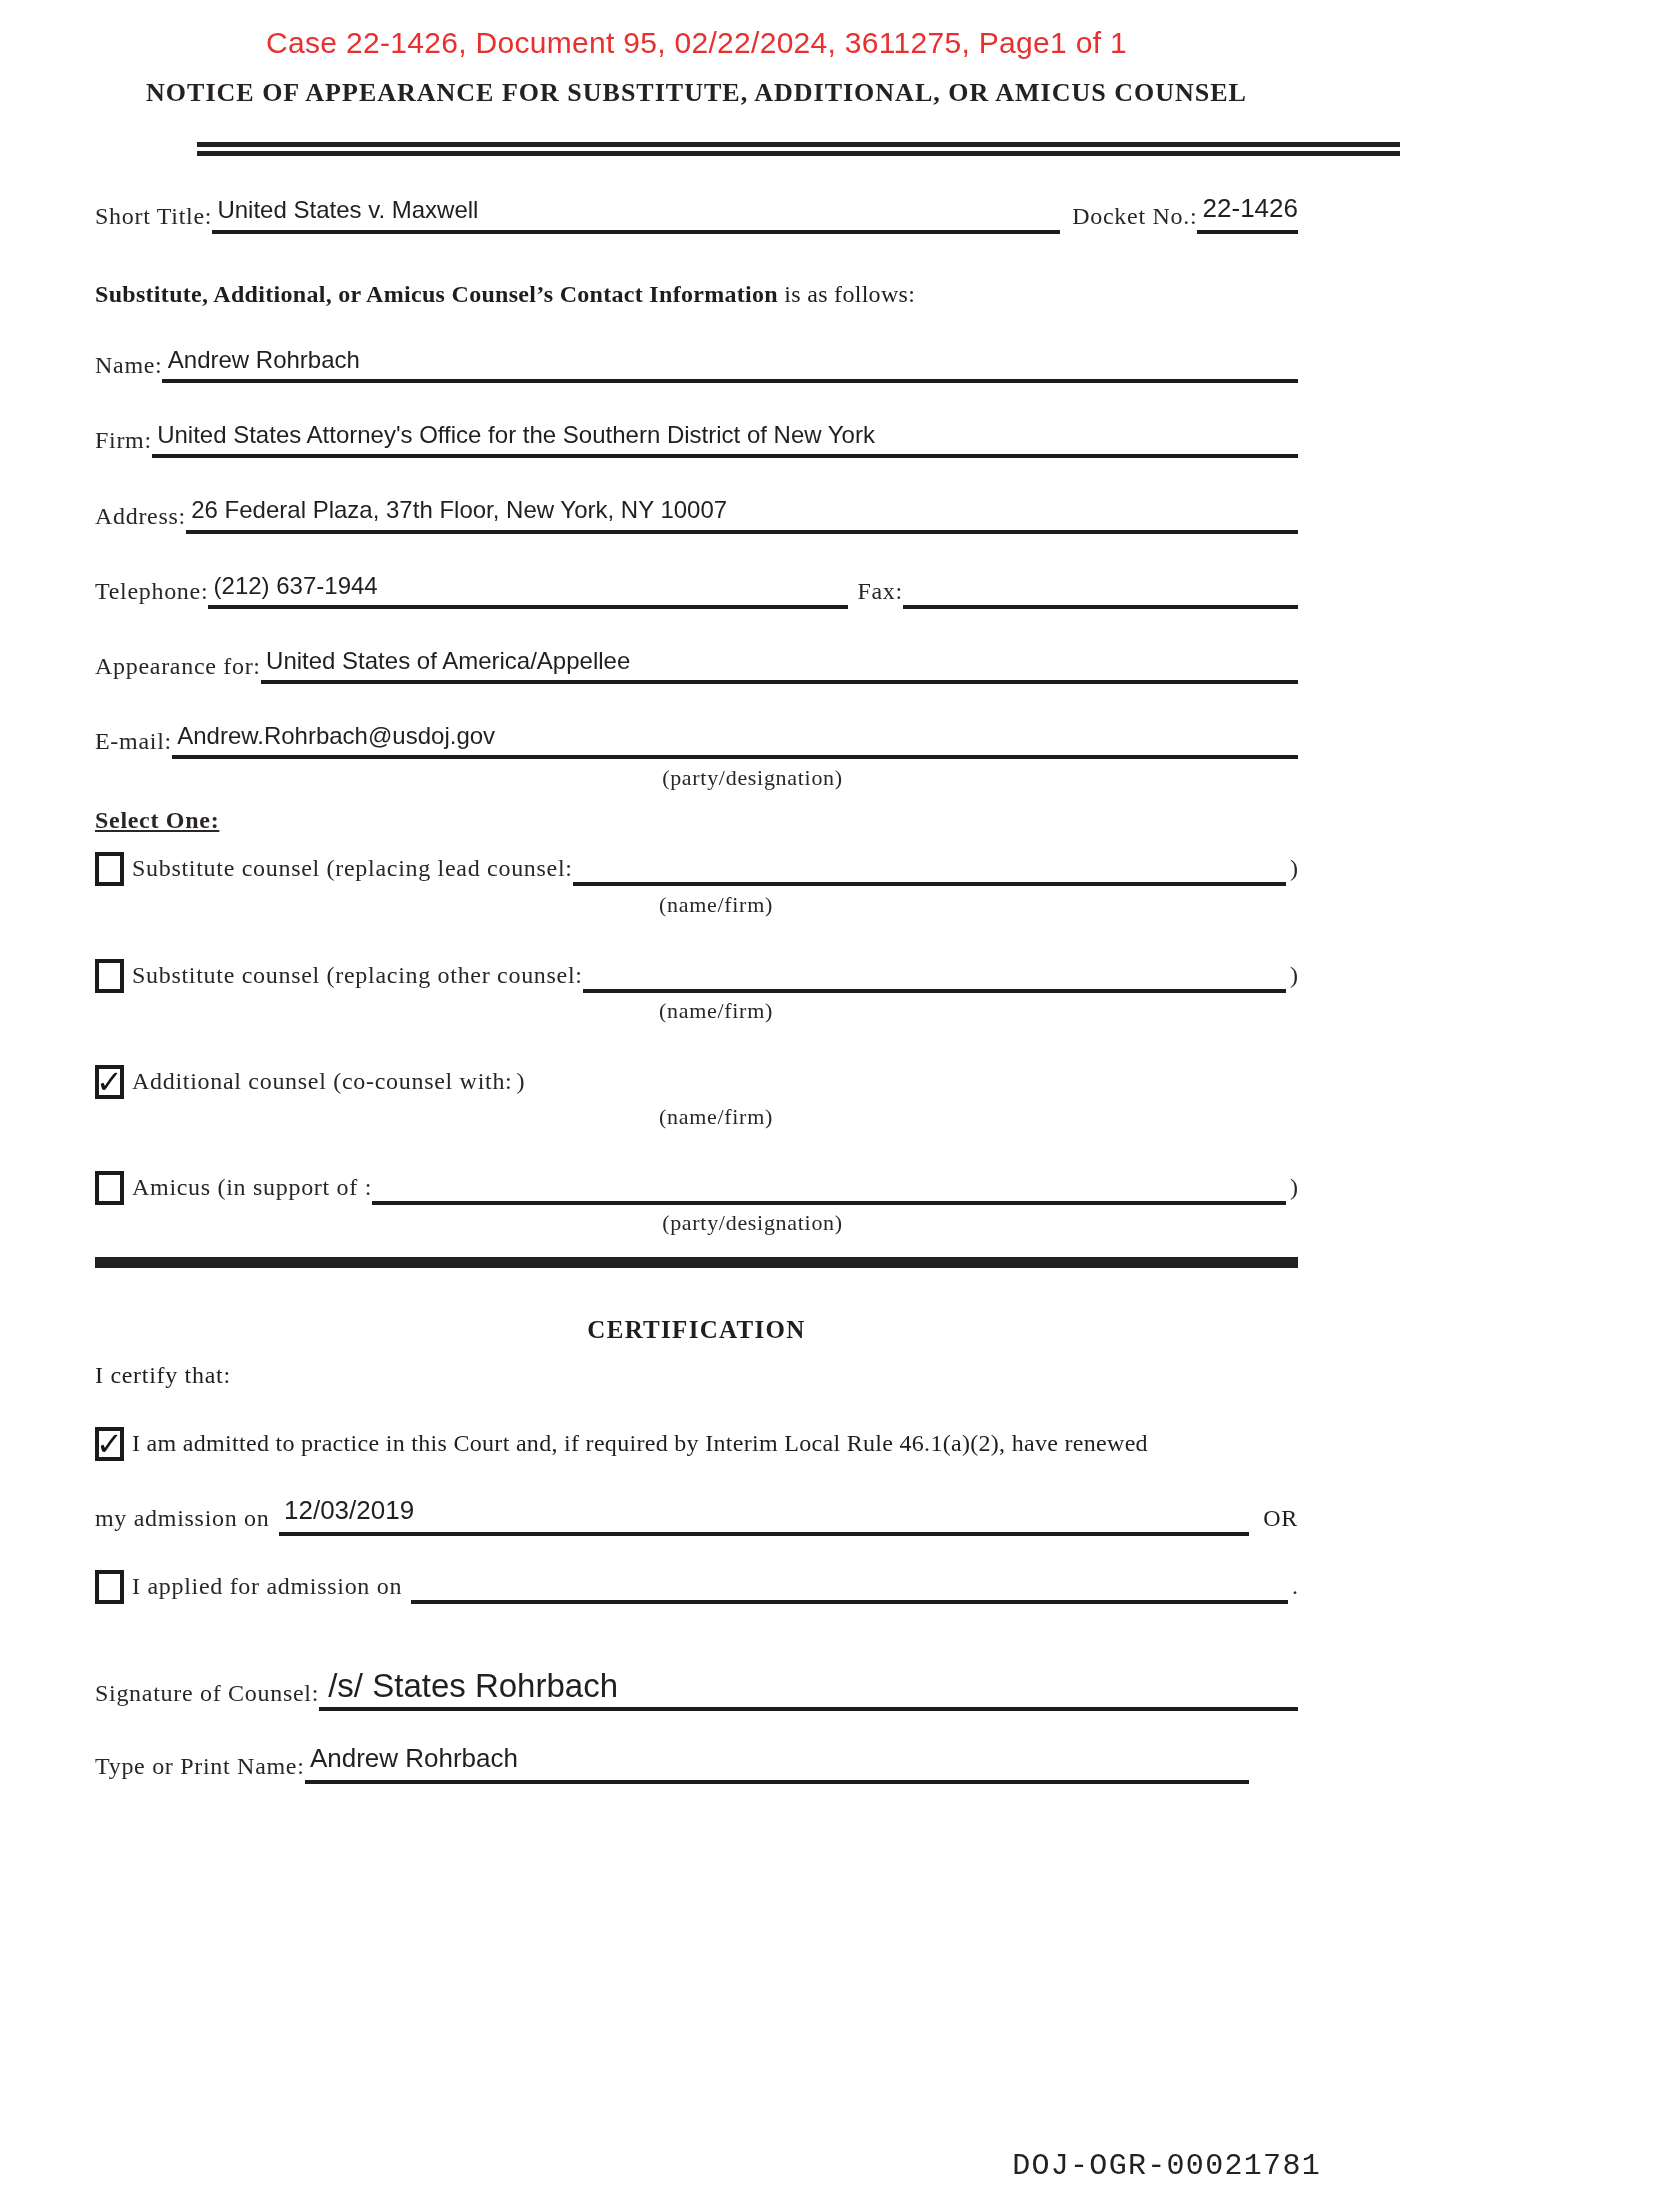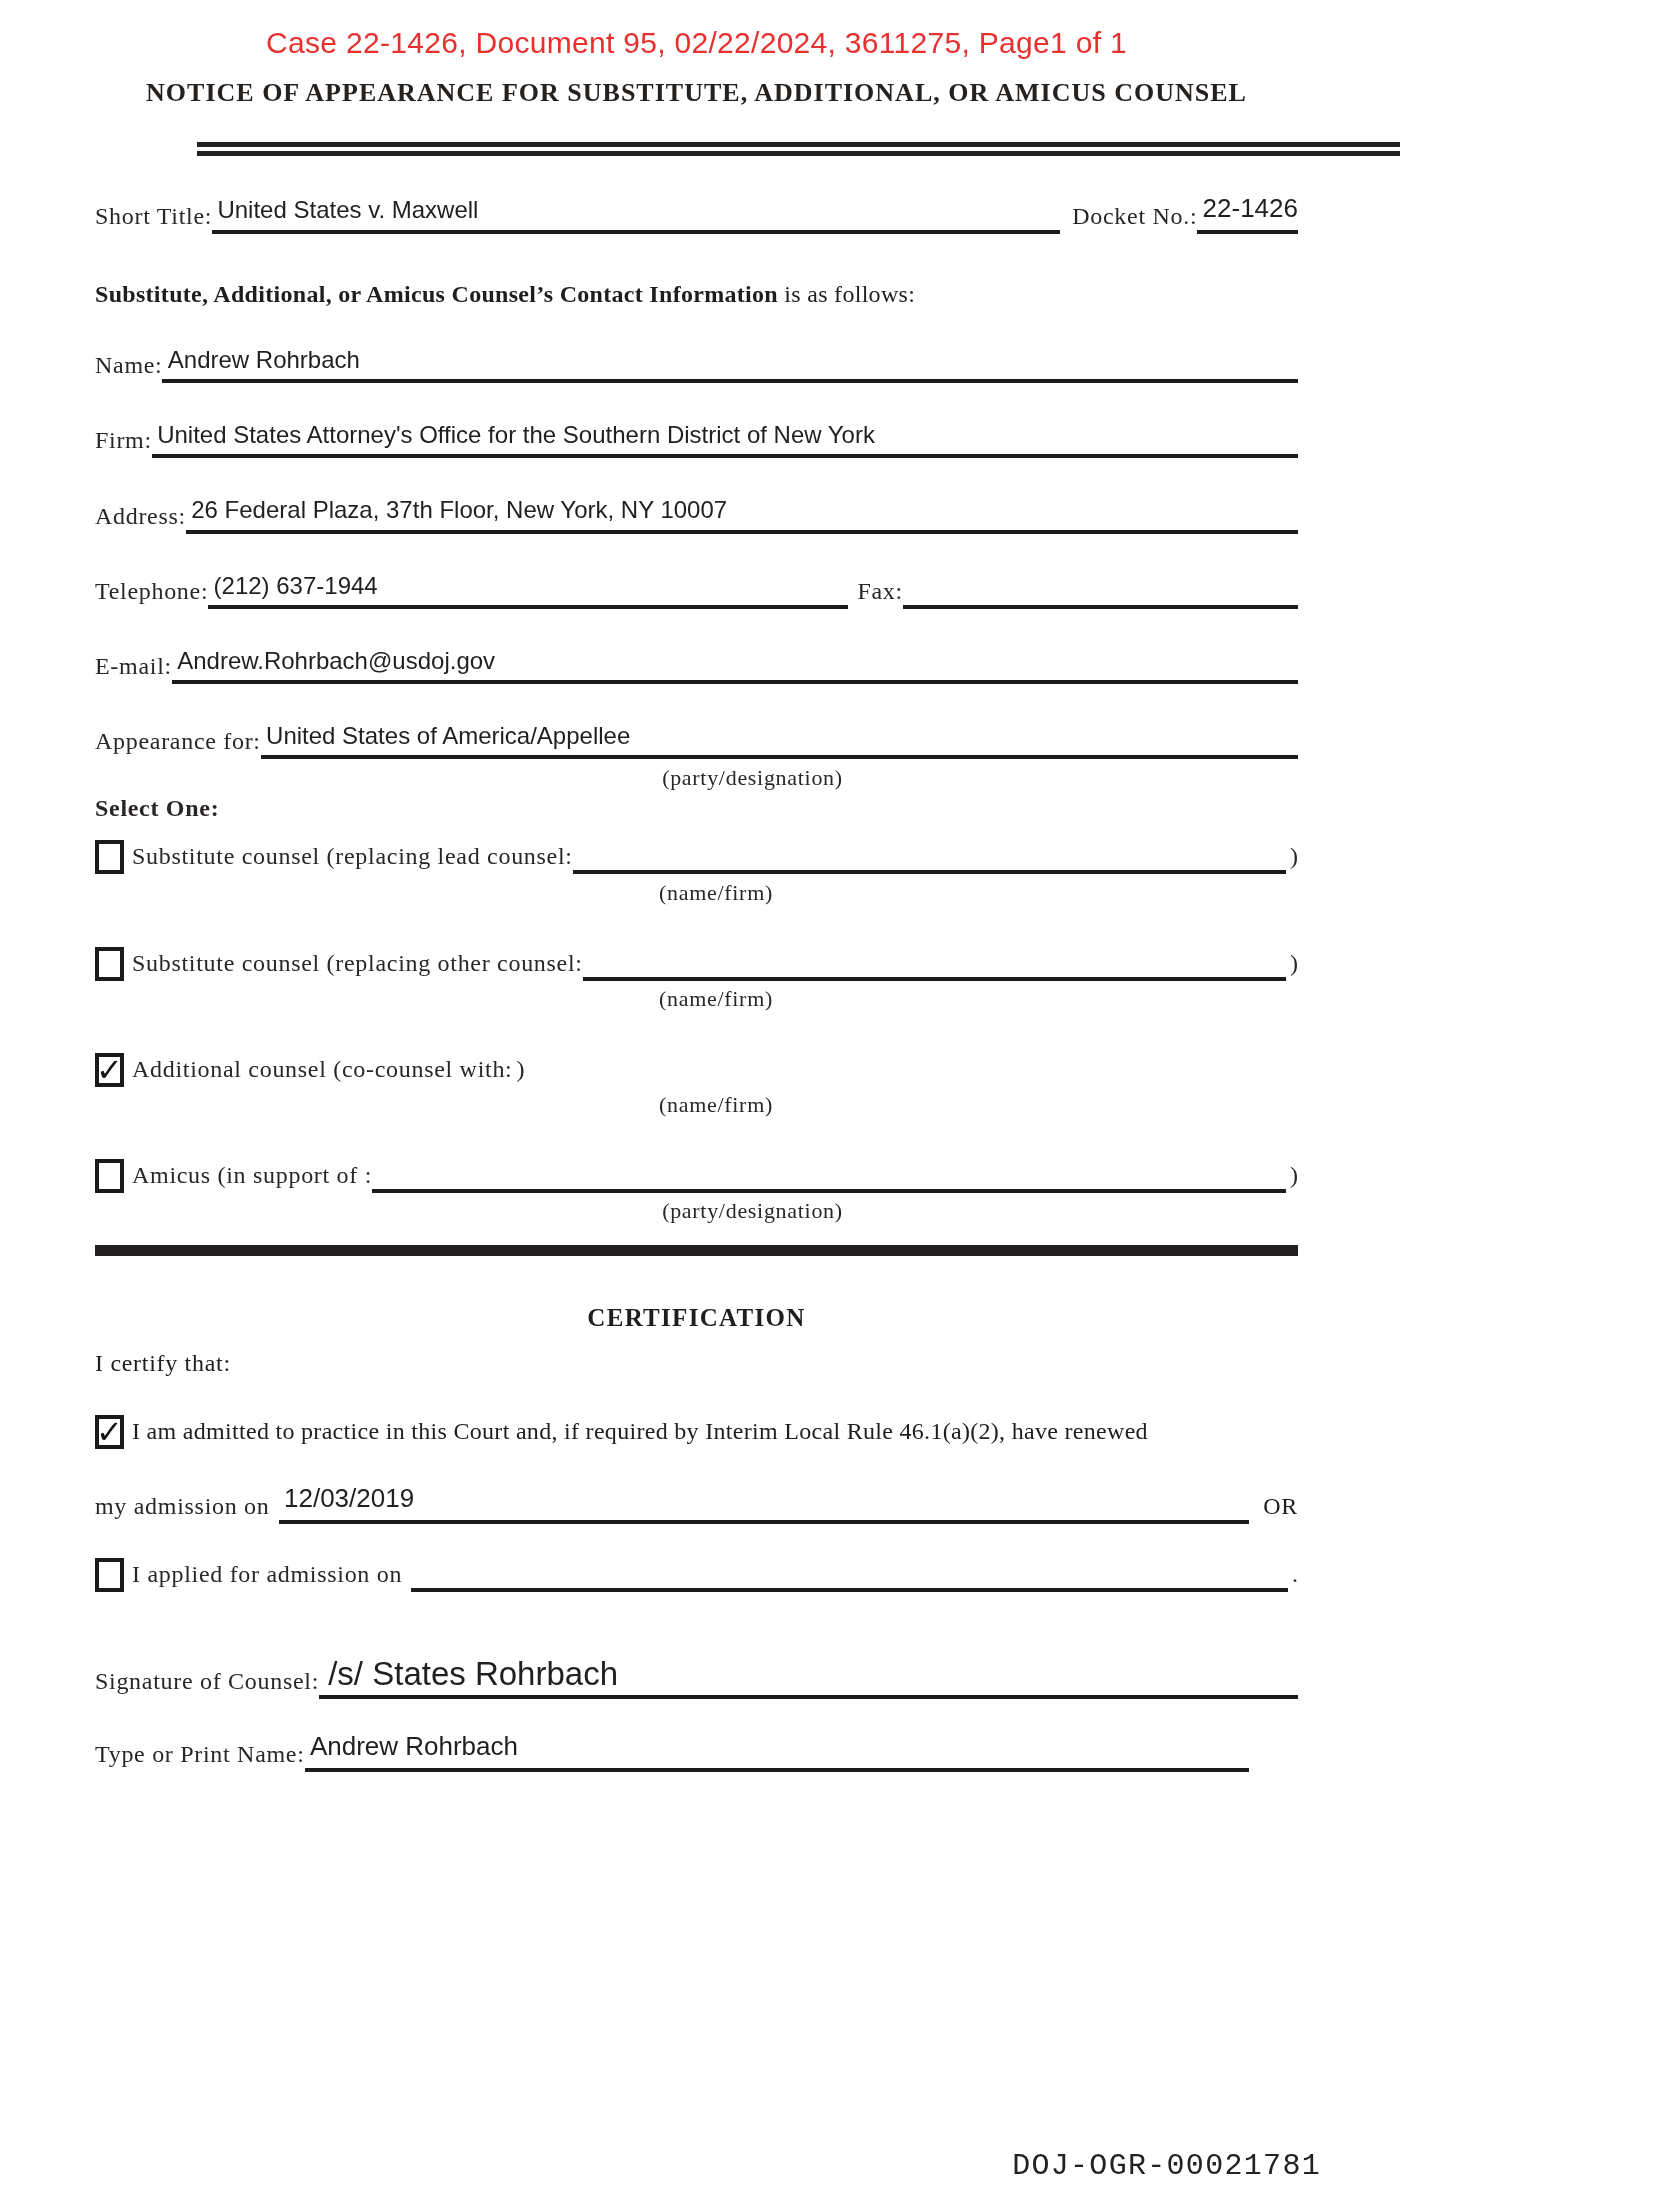--- a/index.html
+++ b/index.html
@@ -111,21 +111,21 @@
     position:absolute;
     right:79px; bottom:22px;
     font-family:"Liberation Mono", monospace;
     font-size:30px;
     letter-spacing:1.3px;
     color:#222;
   }
   
   .mt-header-row { margin-top:37px; }
   .mt-field { margin-top:38px; }
-  .mt-select { margin-top:4px; font-size:24px; }
+  .mt-select { margin-top:16px; font-size:24px;text-decoration:underline; }
   .mt-opt1 { margin-top:14.5px; }
   .mt-opt { margin-top:41px; }
   .mt-admitted { margin-top:38px; }
   .mt-admission { margin-top:34px; }
   .mt-applied { margin-top:34px; }
   .mt-signature { margin-top:63px; }
   .mt-print { margin-top:32px; }
 </style>
 </head>
 <body>
@@ -177,30 +177,30 @@
     <span class="fill fill-tel">
       <span class="val">(212) 637-1944</span>
     </span>
     <span class="lbl lbl-fax">Fax:</span>
     <span class="fill grow">
       <span class="val"></span>
     </span>
   </div>
 
   <div class="frow mt-field">
+    <span class="lbl">Appearance for:</span>
+    <span class="fill grow">
+      <span class="val">United States of America/Appellee</span>
+    </span>
+  </div>
+
+  <div class="frow mt-field">
     <span class="lbl">E-mail:</span>
     <span class="fill grow">
       <span class="val">Andrew.Rohrbach@usdoj.gov</span>
-    </span>
-  </div>
-
-  <div class="frow mt-field">
-    <span class="lbl">Appearance for:</span>
-    <span class="fill grow">
-      <span class="val">United States of America/Appellee</span>
     </span>
   </div>
   <div class="caption" style="padding-left:112px;">(party/designation)</div>
 
   <div class="lbl bold mt-select">Select One:</div>
 
   <div class="opt mt-opt1">
     <span class="checkbox"></span>
     <span class="lbl">Substitute counsel (replacing lead counsel:</span>
     <span class="fill grow">

